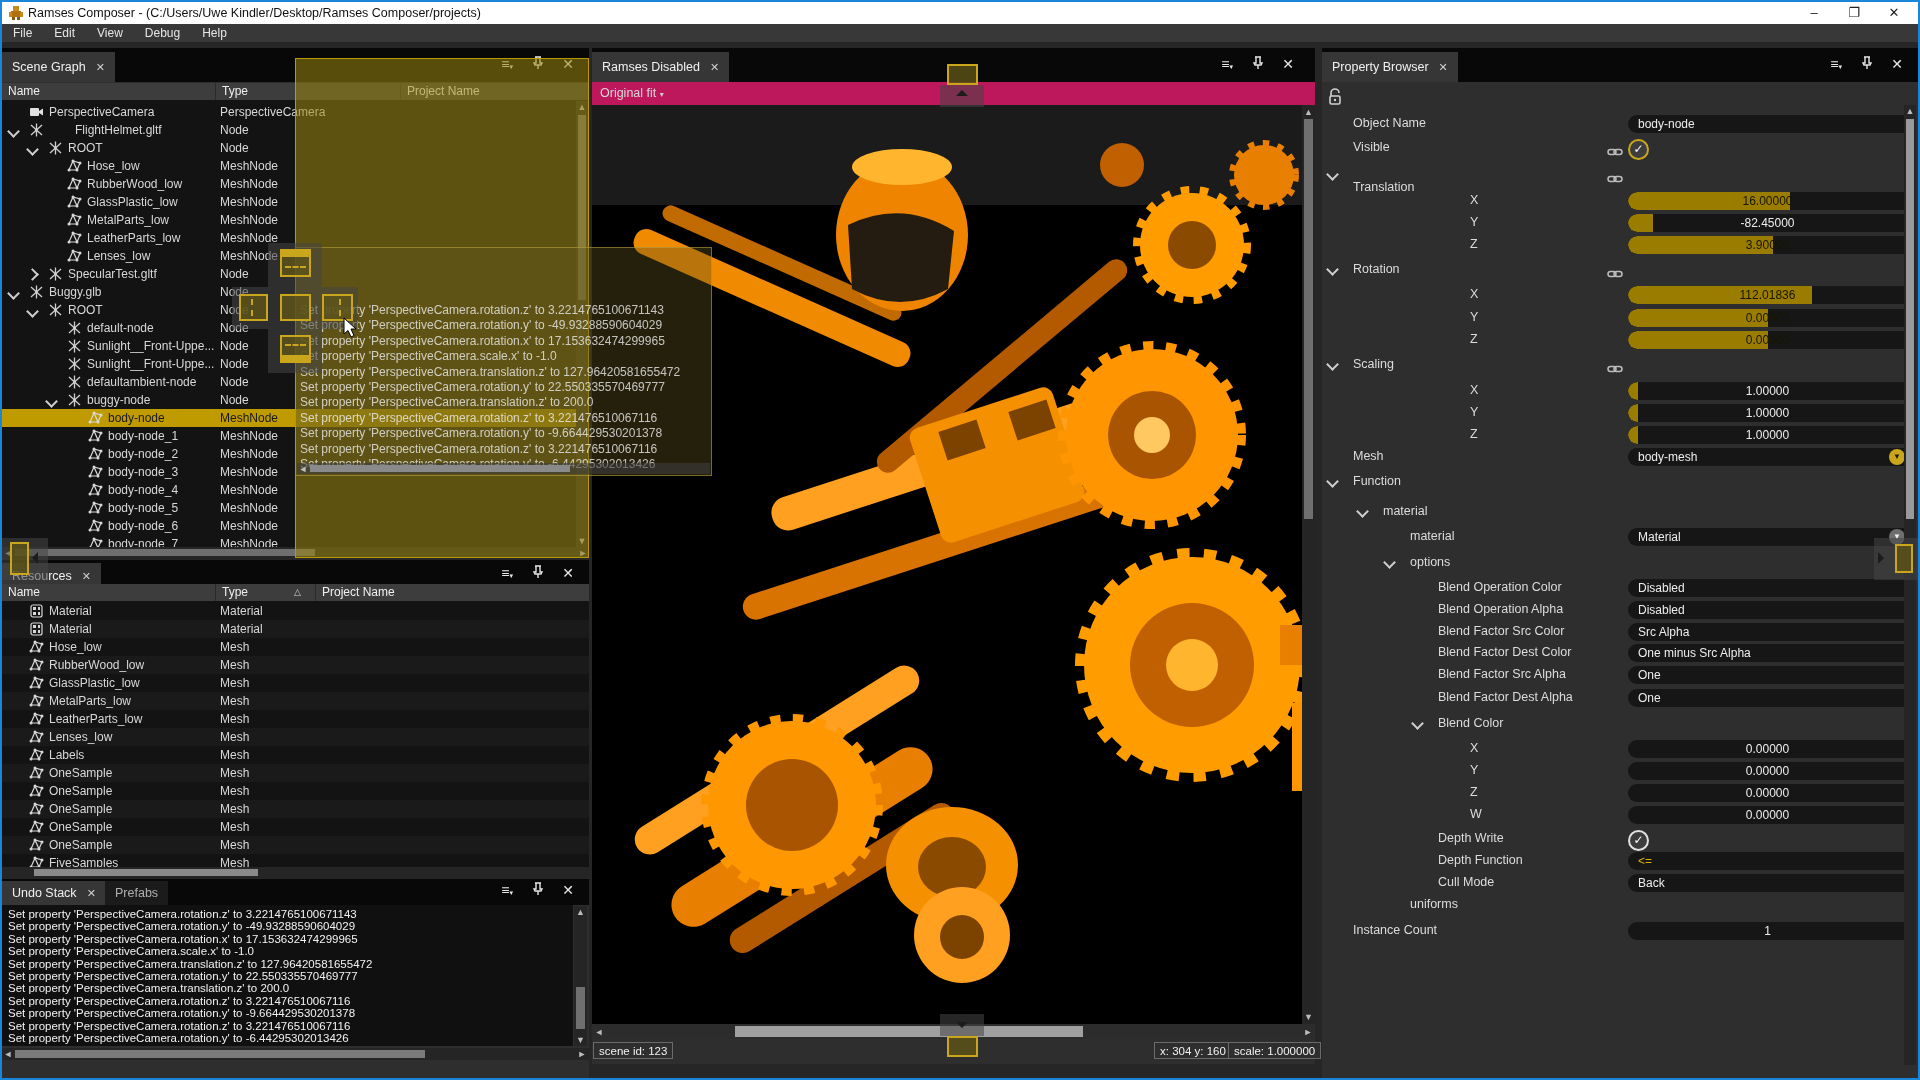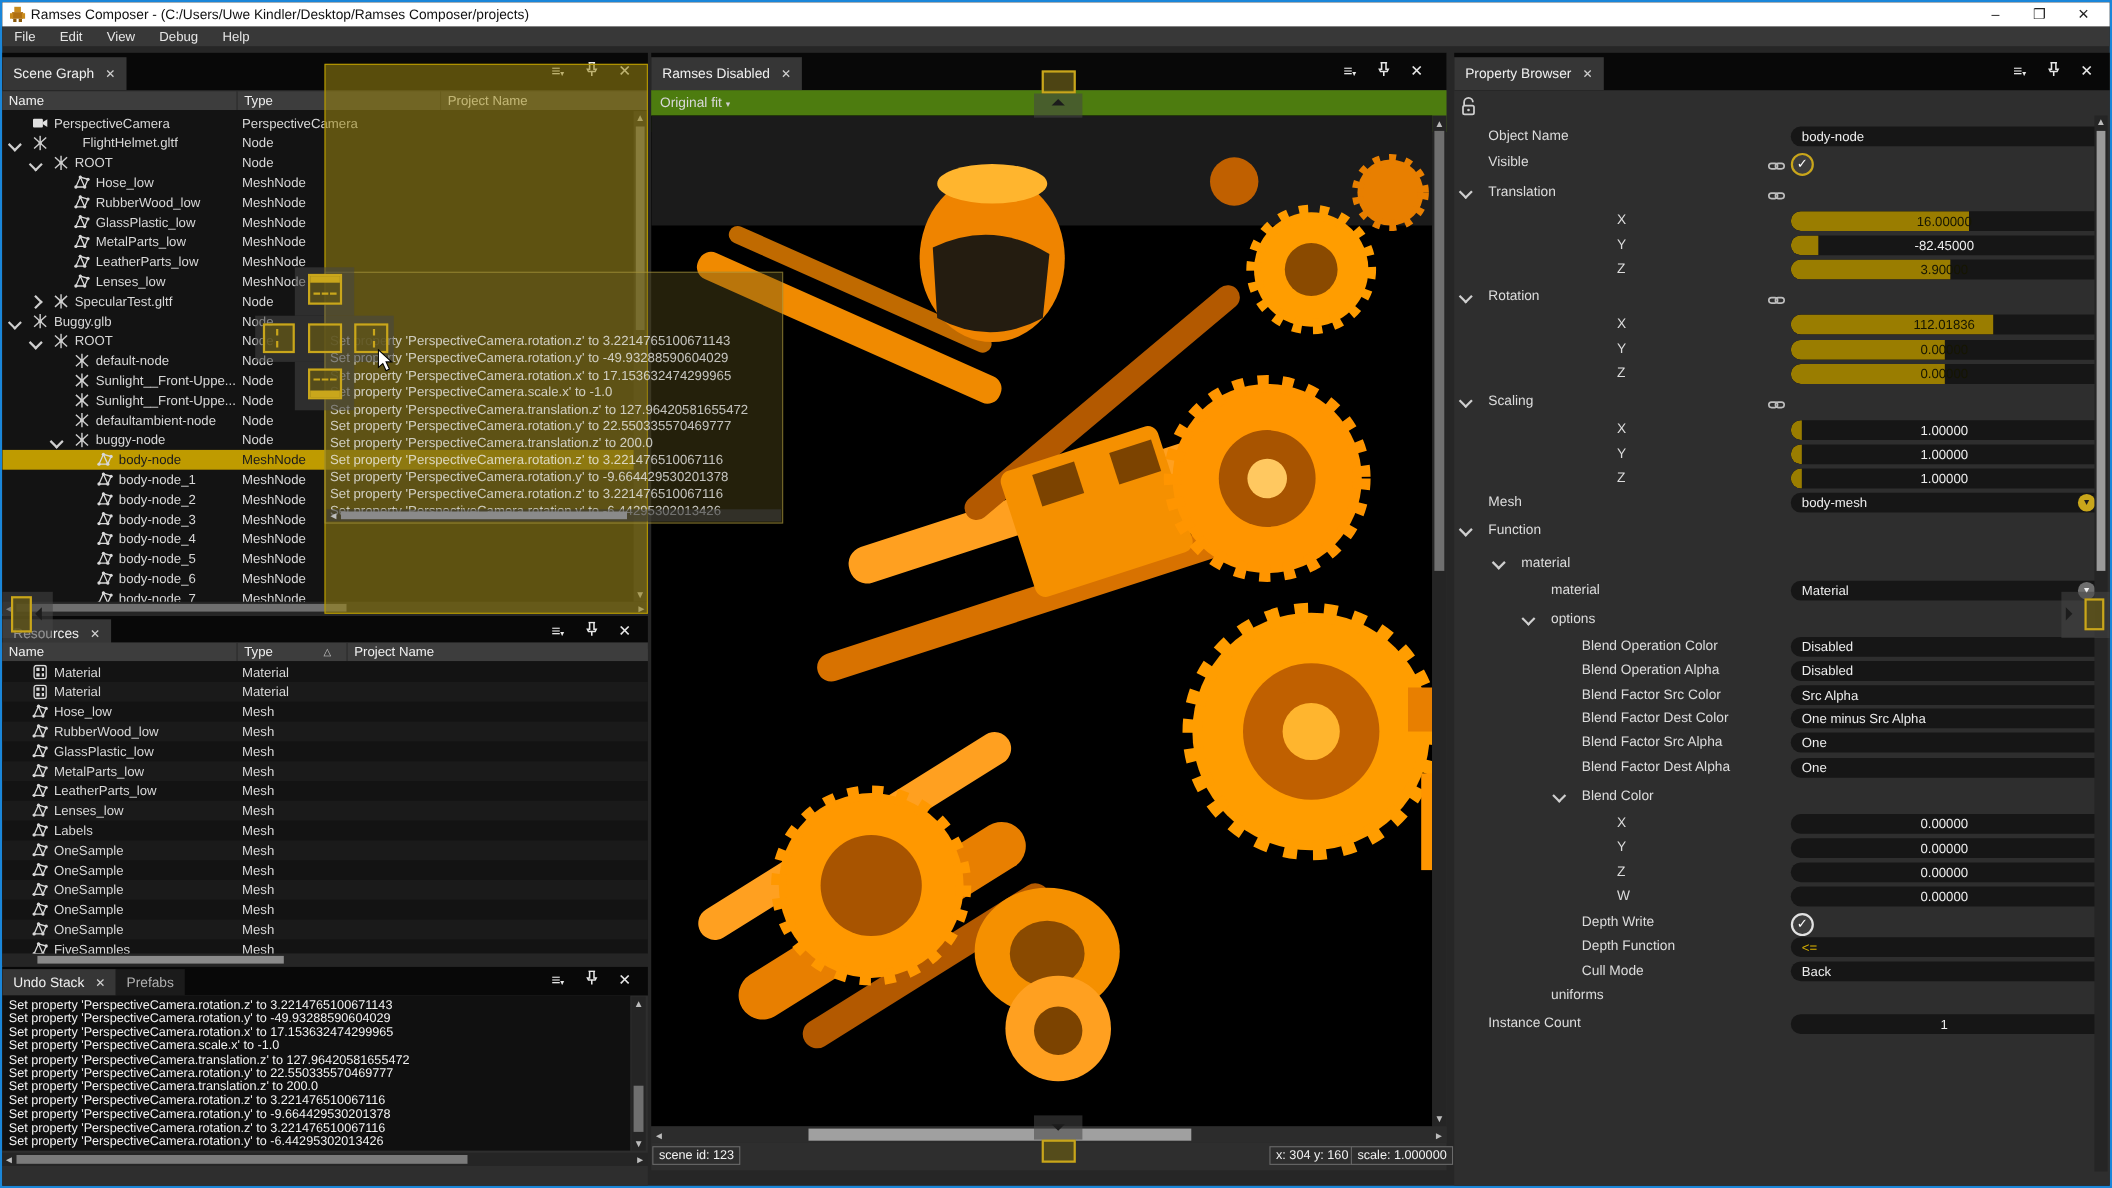--- a/index.html
+++ b/index.html
@@ -727,21 +727,21 @@
       <div class="picons" style="right:14px">
         <span class="picon">≡<span style="font-size:7px">▾</span></span>
         <span class="picon">
           <svg width="12" height="14" viewBox="0 0 12 14">
               <path d="M3 1 h6 M4 1 v6 h-2 l1 2 h6 l1 -2 h-2 v-6 M6 9 v4" stroke="#e8e8e8" stroke-width="1.4" fill="none"></path>
             </svg>
         </span>
         <span class="picon">✕</span>
       </div>
     </div>
-    <div class="abs" style="left:0;top:34px;width:723px;height:38px;background:#4d7c0f;font-size:12.5px;line-height:23px">
+    <div class="abs" style="left:0;top:34px;width:723px;height:38px;background:#be185d;font-size:12.5px;line-height:23px">
       <span style="padding-left:8px">Original fit</span>
       <span style="font-size:8px;color:#cfcfcf">▾</span>
     </div>
 
     <div class="abs" style="left:0;top:57px;width:710px;height:919px;background:#000;overflow:hidden">
       <svg width="710" height="919" viewBox="0 0 710 919">
         <rect x="0" y="0" width="710" height="100" fill="#1b1b1b"></rect>
         <g>
 
           <rect x="30" y="180" width="300" height="26" rx="12" fill="#f08a00" transform="rotate(24 180 193)"></rect>
@@ -836,21 +836,21 @@
         </div>
         <div class="prow-label" style="left: 31px; top: 92px;">Visible</div>
         <span class="linkicon" style="left: 285px; top: 95px;"><svg width="16" height="10" viewBox="0 0 16 10">
             <g stroke="#bdbdbd" stroke-width="1.5" fill="none">
               <rect x="1" y="2.5" width="8" height="5" rx="2.5"></rect>
               <rect x="7" y="2.5" width="8" height="5" rx="2.5"></rect>
             </g>
           </svg></span>
         <div class="cbox" style="left: 306px; top: 91px; border: 2px solid rgb(201, 166, 27);">✓</div>
         <span class="chev down" style="left: 6px; top: 122px;"></span>
-        <div class="prow-label" style="left: 31px; top: 119px;">Translation</div>
+        <div class="prow-label" style="left: 31px; top: 132px;">Translation</div>
         <span class="linkicon" style="left: 285px; top: 122px;"><svg width="16" height="10" viewBox="0 0 16 10">
             <g stroke="#bdbdbd" stroke-width="1.5" fill="none">
               <rect x="1" y="2.5" width="8" height="5" rx="2.5"></rect>
               <rect x="7" y="2.5" width="8" height="5" rx="2.5"></rect>
             </g>
           </svg></span>
         <div class="prow-label" style="left: 148px; top: 145px;">X</div>
         <div class="pill" style="left: 306px; top: 144px;">
           <div class="fill" style="width: 58%;"></div>
           <span class="val dark">16.00000</span>

